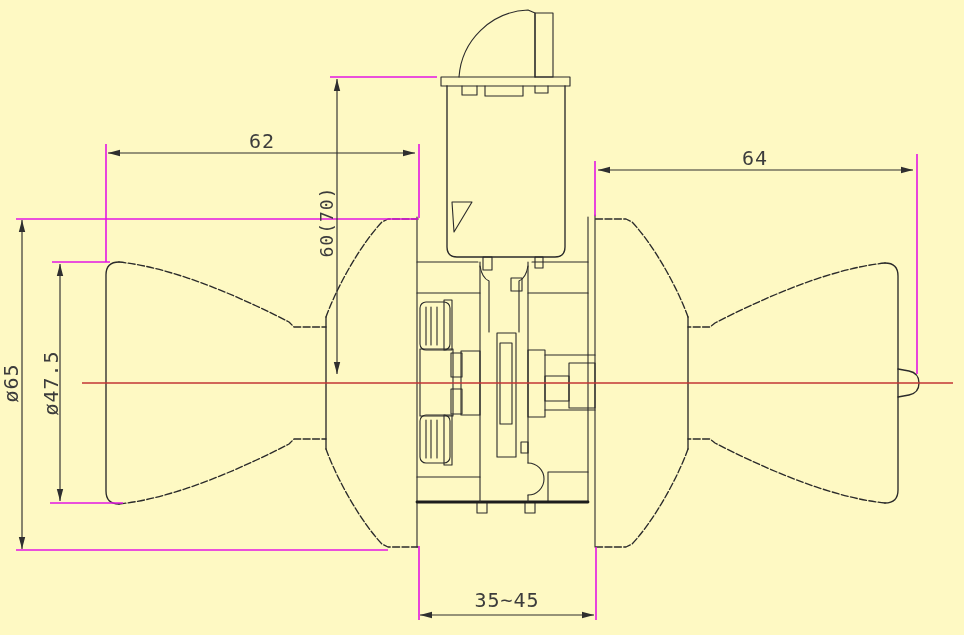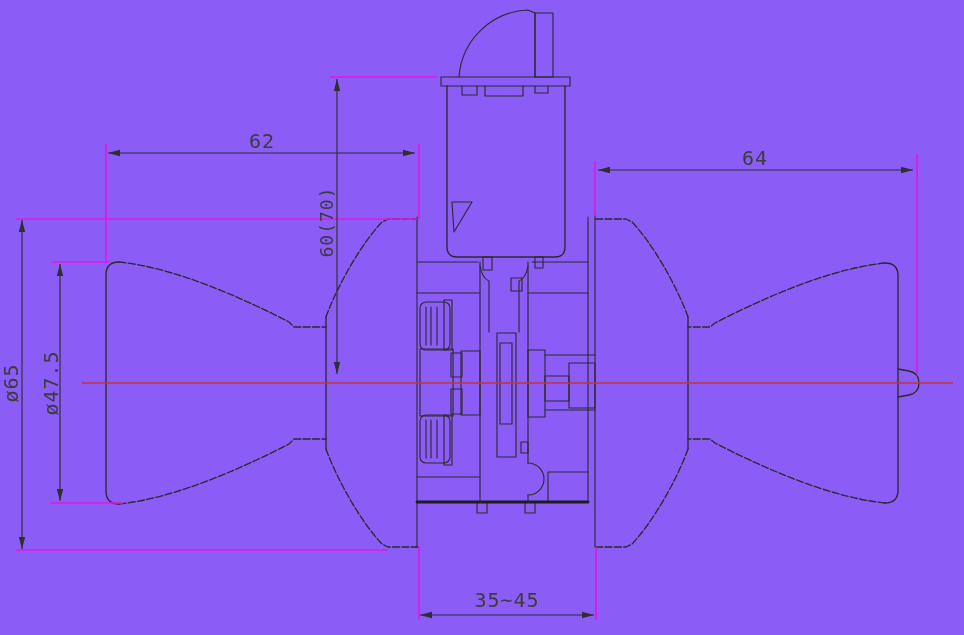--- a/index.html
+++ b/index.html
@@ -1,16 +1,16 @@
 <!DOCTYPE html>
 <html><head>
 <meta charset="utf-8">
 <style>
   html,body{margin:0;padding:0;background:#ffffff;}
-  .canvas{width:964px;height:635px;position:relative;background:#8b5cf6;overflow:hidden;}
+  .canvas{width:964px;height:635px;position:relative;background:#fef9c3;overflow:hidden;}
   svg{display:block;}
   .ol{fill:none;stroke:#2b2b2b;stroke-width:1.35;stroke-linecap:round;stroke-linejoin:round;}
   .ol-thin{fill:none;stroke:#2b2b2b;stroke-width:1.1;}
   .ol-thick{fill:none;stroke:#1d1d1d;stroke-width:2.8;}
   .dash{stroke-dasharray:7 2.4;}
   .ext{fill:none;stroke:#e316e3;stroke-width:1.6;}
   .cl{fill:none;stroke:#c23535;stroke-width:1.6;}
   .dim{fill:none;stroke:#2f2f2f;stroke-width:1.15;}
   .ah{fill:#2f2f2f;stroke:none;}
   .dimtext{font-family:"DejaVu Sans Mono","DejaVu Sans",monospace;font-size:20px;letter-spacing:1px;fill:#3c3c3c;}

